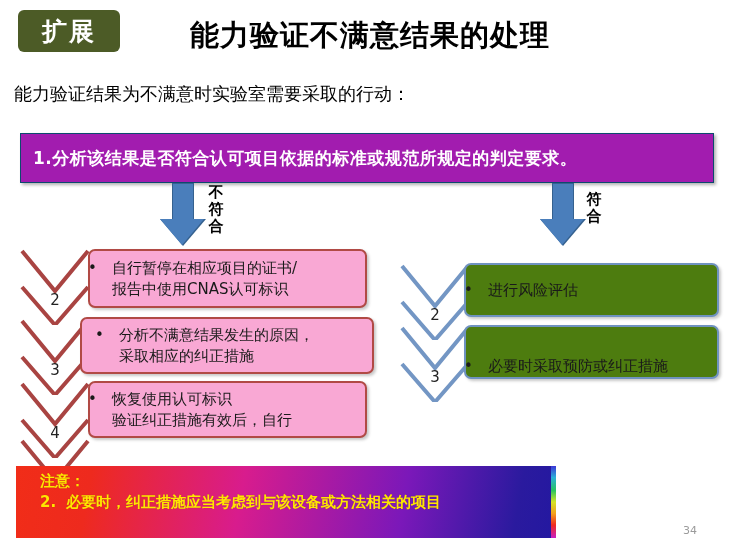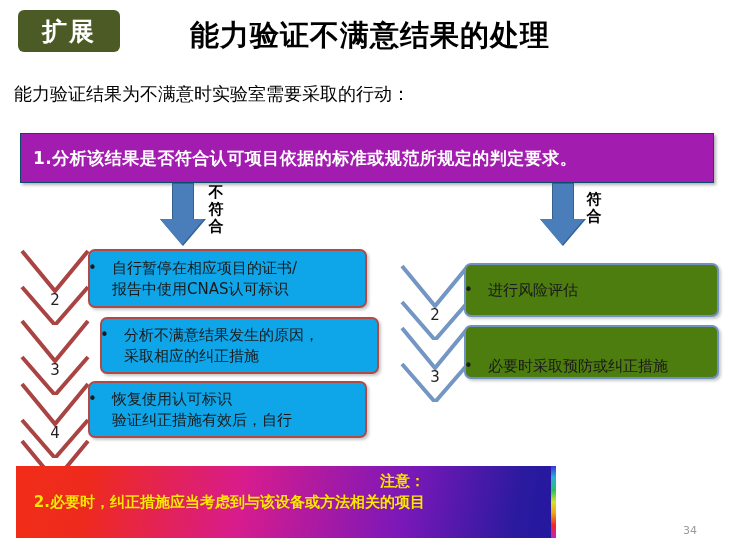--- a/index.html
+++ b/index.html
@@ -81,35 +81,35 @@
   }
   .pbox .txt{
     font-size:15px;line-height:21px;color:#1a1a1a;padding:0 8px 0 10px;
     position:relative;
   }
   .pbox .txt::before{
     content:"\2022";position:absolute;left:-2px;top:0px;font-size:15px;color:#1a1a1a;
   }
   .pbox .txt .ln{display:block;padding-left:12px;}
 
-  .pink{background:#0ea5e9;border:2px solid #b14a45;}
+  .pink{background:#f9a8d4;border:2px solid #b14a45;}
   .blue{background:#4d7c0f;border:2px solid #6f92c0;}
 
   
   .note{
     position:absolute;left:16px;top:466px;width:540px;height:72px;
     background:linear-gradient(100deg,#f12d18 0%,#ee2a1e 14%,#d81c8d 42%,#7b18b9 72%,#2a1a9e 93%,#2418a0 100%);
     border-right:5px solid transparent;
     box-sizing:border-box;
   }
   .note-border{
     position:absolute;left:551px;top:466px;width:5px;height:72px;
     background:linear-gradient(180deg,#3b35d6 0%,#2ab0d8 16%,#28c45f 34%,#d4e327 50%,#f2a01c 66%,#ef2a20 82%,#c81fc4 100%);
   }
-  .note-inner{position:absolute;left:8px;top:5px;text-align:right;}
+  .note-inner{position:absolute;left:24px;top:5px;}
   .note-line{
     color:#ffe600;font-size:15px;font-weight:bold;line-height:21px;white-space:nowrap;
     text-shadow:0px 0px 1px rgba(0,0,0,.25);
   }
   .note-line .idx{display:inline-block;width:26px;}
 
   .page-num{
     position:absolute;left:683px;top:524px;
     color:#9b9b9b;font-size:11px;
   }
@@ -180,21 +180,21 @@
       <polyline points="4,4 37,44 70,4" fill="none" stroke="#a94442" stroke-width="4"></polyline>
     </svg>
   </div>
 
   <div class="pbox pink" style="left:88px;top:249px;width:275px;height:55px;">
     <div class="txt">
       <span class="ln">自行暂停在相应项目的证书/</span>
       <span class="ln">报告中使用CNAS认可标识</span>
     </div>
   </div>
-  <div class="pbox pink" style="left:100px;top:317px;width:275px;height:53px;">
+  <div class="pbox pink" style="left:80px;top:317px;width:275px;height:53px;padding-left:15px;">
     <div class="txt">
       <span class="ln">分析不满意结果发生的原因，</span>
       <span class="ln">采取相应的纠正措施</span>
     </div>
   </div>
   <div class="pbox pink" style="left:88px;top:381px;width:275px;height:53px;">
     <div class="txt">
       <span class="ln">恢复使用认可标识</span>
       <span class="ln">验证纠正措施有效后，自行</span>
     </div>

